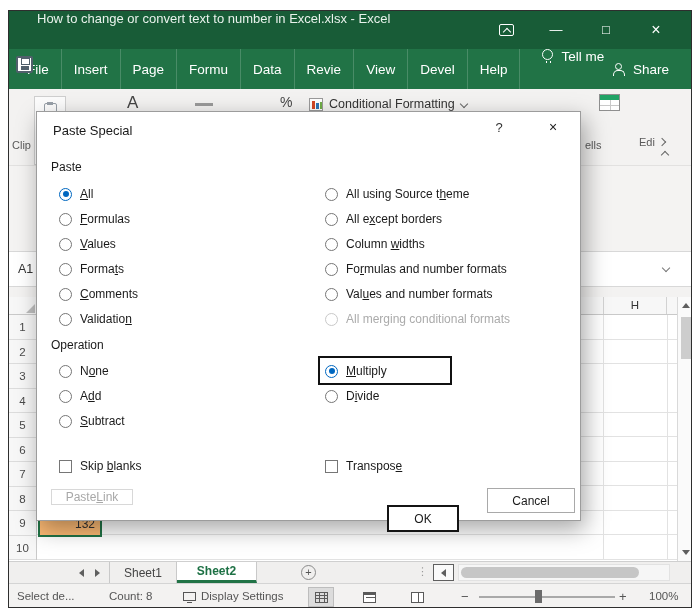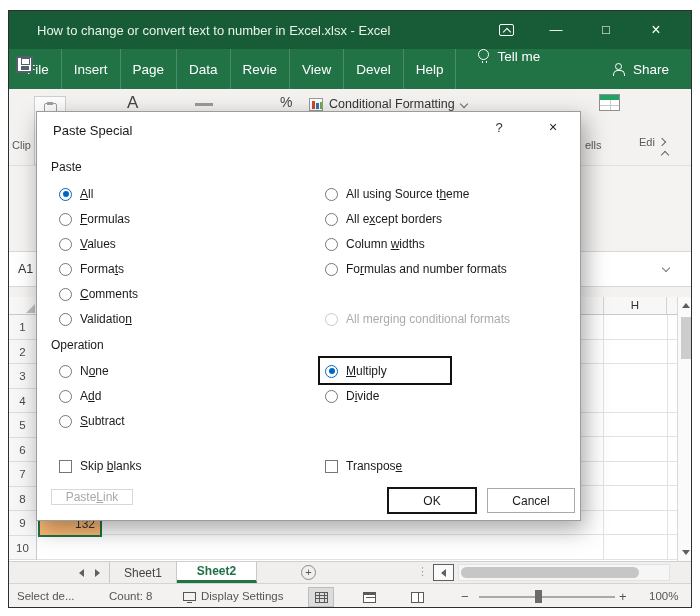--- a/index.html
+++ b/index.html
@@ -1,20 +1,20 @@
 <!DOCTYPE html>
 <html><head>
 <meta charset="utf-8">
 <style>
   *{margin:0;padding:0;box-sizing:border-box}
   html,body{width:700px;height:616px;background:#fff;font-family:"Liberation Sans",sans-serif;overflow:hidden;position:relative;cursor:default}
   .window{position:absolute;left:8px;top:10px;width:684px;height:598px;background:#fff;border:1px solid #2e2e2e;overflow:hidden}
 
   
-  .titlebar{position:absolute;left:0;top:0;width:100%;height:38px;background:#185c37;display:flex;align-items:center;color:#fff}
+  .titlebar{position:absolute;left:0;top:0;width:100%;height:38px;background:#185c37;display:flex;align-items:flex-start;color:#fff}
   .wtitle{margin-left:28px;font-size:13px;color:#e9f2ec;white-space:nowrap}
   .wcontrols{margin-left:auto;display:flex;align-items:center;padding-right:10px}
   .wbtn{width:50px;text-align:center;font-size:13px;color:#fff;line-height:38px}
   .wbtn.close{font-size:16px}
   .ribopt{width:50px;display:flex;justify-content:center}
   .ribopt-box{width:15px;height:12px;border:1px solid #fff;border-radius:2px;position:relative}
   .ribopt-box .cv{position:absolute;left:4px;top:4px;border-color:#fff}
 
   
   .tabrow{position:absolute;left:0;top:38px;width:100%;height:40px;background:#217346;display:flex;align-items:stretch;color:#fff}
@@ -124,21 +124,21 @@
   .rrow{position:absolute;display:flex;align-items:center;gap:8px;height:18px}
   .rd{width:13px;height:13px;border:1px solid #767676;border-radius:50%;background:#fff;flex:none;position:relative}
   .rd.sel{border:1.5px solid #0067c0}
   .rd.sel::after{content:"";position:absolute;left:50%;top:50%;transform:translate(-50%,-50%);width:6px;height:6px;border-radius:50%;background:#0067c0}
   .rd.dis{border-color:#c9c9c9}
   .cb{width:13px;height:13px;border:1px solid #767676;background:#fff;flex:none}
   .dislbl{color:#ababab}
   .mulbox{position:absolute;left:281px;top:244px;width:134px;height:29px;border:2px solid #111}
   .dbtn{position:absolute;display:flex;align-items:center;justify-content:center;font-size:12px;background:#fff}
   .btn-pastelink{left:14px;top:377px;width:82px;height:16px;border:1px solid #d8d8d8;color:#a8a8a8}
-  .btn-ok{left:350px;top:375px;width:90px;height:27px;border:2px solid #141414;color:#1a1a1a}
+  .btn-ok{left:350px;top:393px;width:72px;height:27px;border:2px solid #141414;color:#1a1a1a}
   .btn-cancel{left:450px;top:376px;width:88px;height:25px;border:1px solid #a9a9a9;color:#1a1a1a}
 </style>
 </head>
 <body>
 
 <div class="window">
 
   <div class="titlebar">
     <span class="wtitle">How to change or convert text to number in Excel.xlsx - Excel</span>
     <div class="wcontrols">
@@ -150,20 +150,21 @@
       <span class="wbtn">—</span>
       <span class="wbtn">□</span>
       <span class="wbtn close">×</span>
     </div>
   </div>
 
   <div class="tabrow">
     <div class="rtab">File</div>
     <div class="rtab">Insert</div>
     <div class="rtab">Page</div>
+    <div class="rtab">Formu</div>
     <div class="rtab">Data</div>
     <div class="rtab">Revie</div>
     <div class="rtab">View</div>
     <div class="rtab">Devel</div>
     <div class="rtab">Help</div>
     <div class="tellme">
       <span class="bulb"></span>
       <span>Tell me</span>
     </div>
     <div class="share">
@@ -308,20 +309,24 @@
       <span>All e<u>x</u>cept borders</span>
     </div>
     <div class="rrow" style="left:288px;top:123px">
       <span class="rd"></span>
       <span>Column <u>w</u>idths</span>
     </div>
     <div class="rrow" style="left:288px;top:148px">
       <span class="rd"></span>
       <span>Fo<u>r</u>mulas and number formats</span>
     </div>
+    <div class="rrow" style="left:288px;top:173px">
+      <span class="rd"></span>
+      <span>Val<u>u</u>es and number formats</span>
+    </div>
     <div class="rrow" style="left:288px;top:198px">
       <span class="rd dis"></span>
       <span class="dislbl">All merging conditional formats</span>
     </div>
 
     <div class="dsection" style="top:226px">Operation</div>
 
     <div class="rrow" style="left:22px;top:250px">
       <span class="rd"></span>
       <span>N<u>o</u>ne</span>

